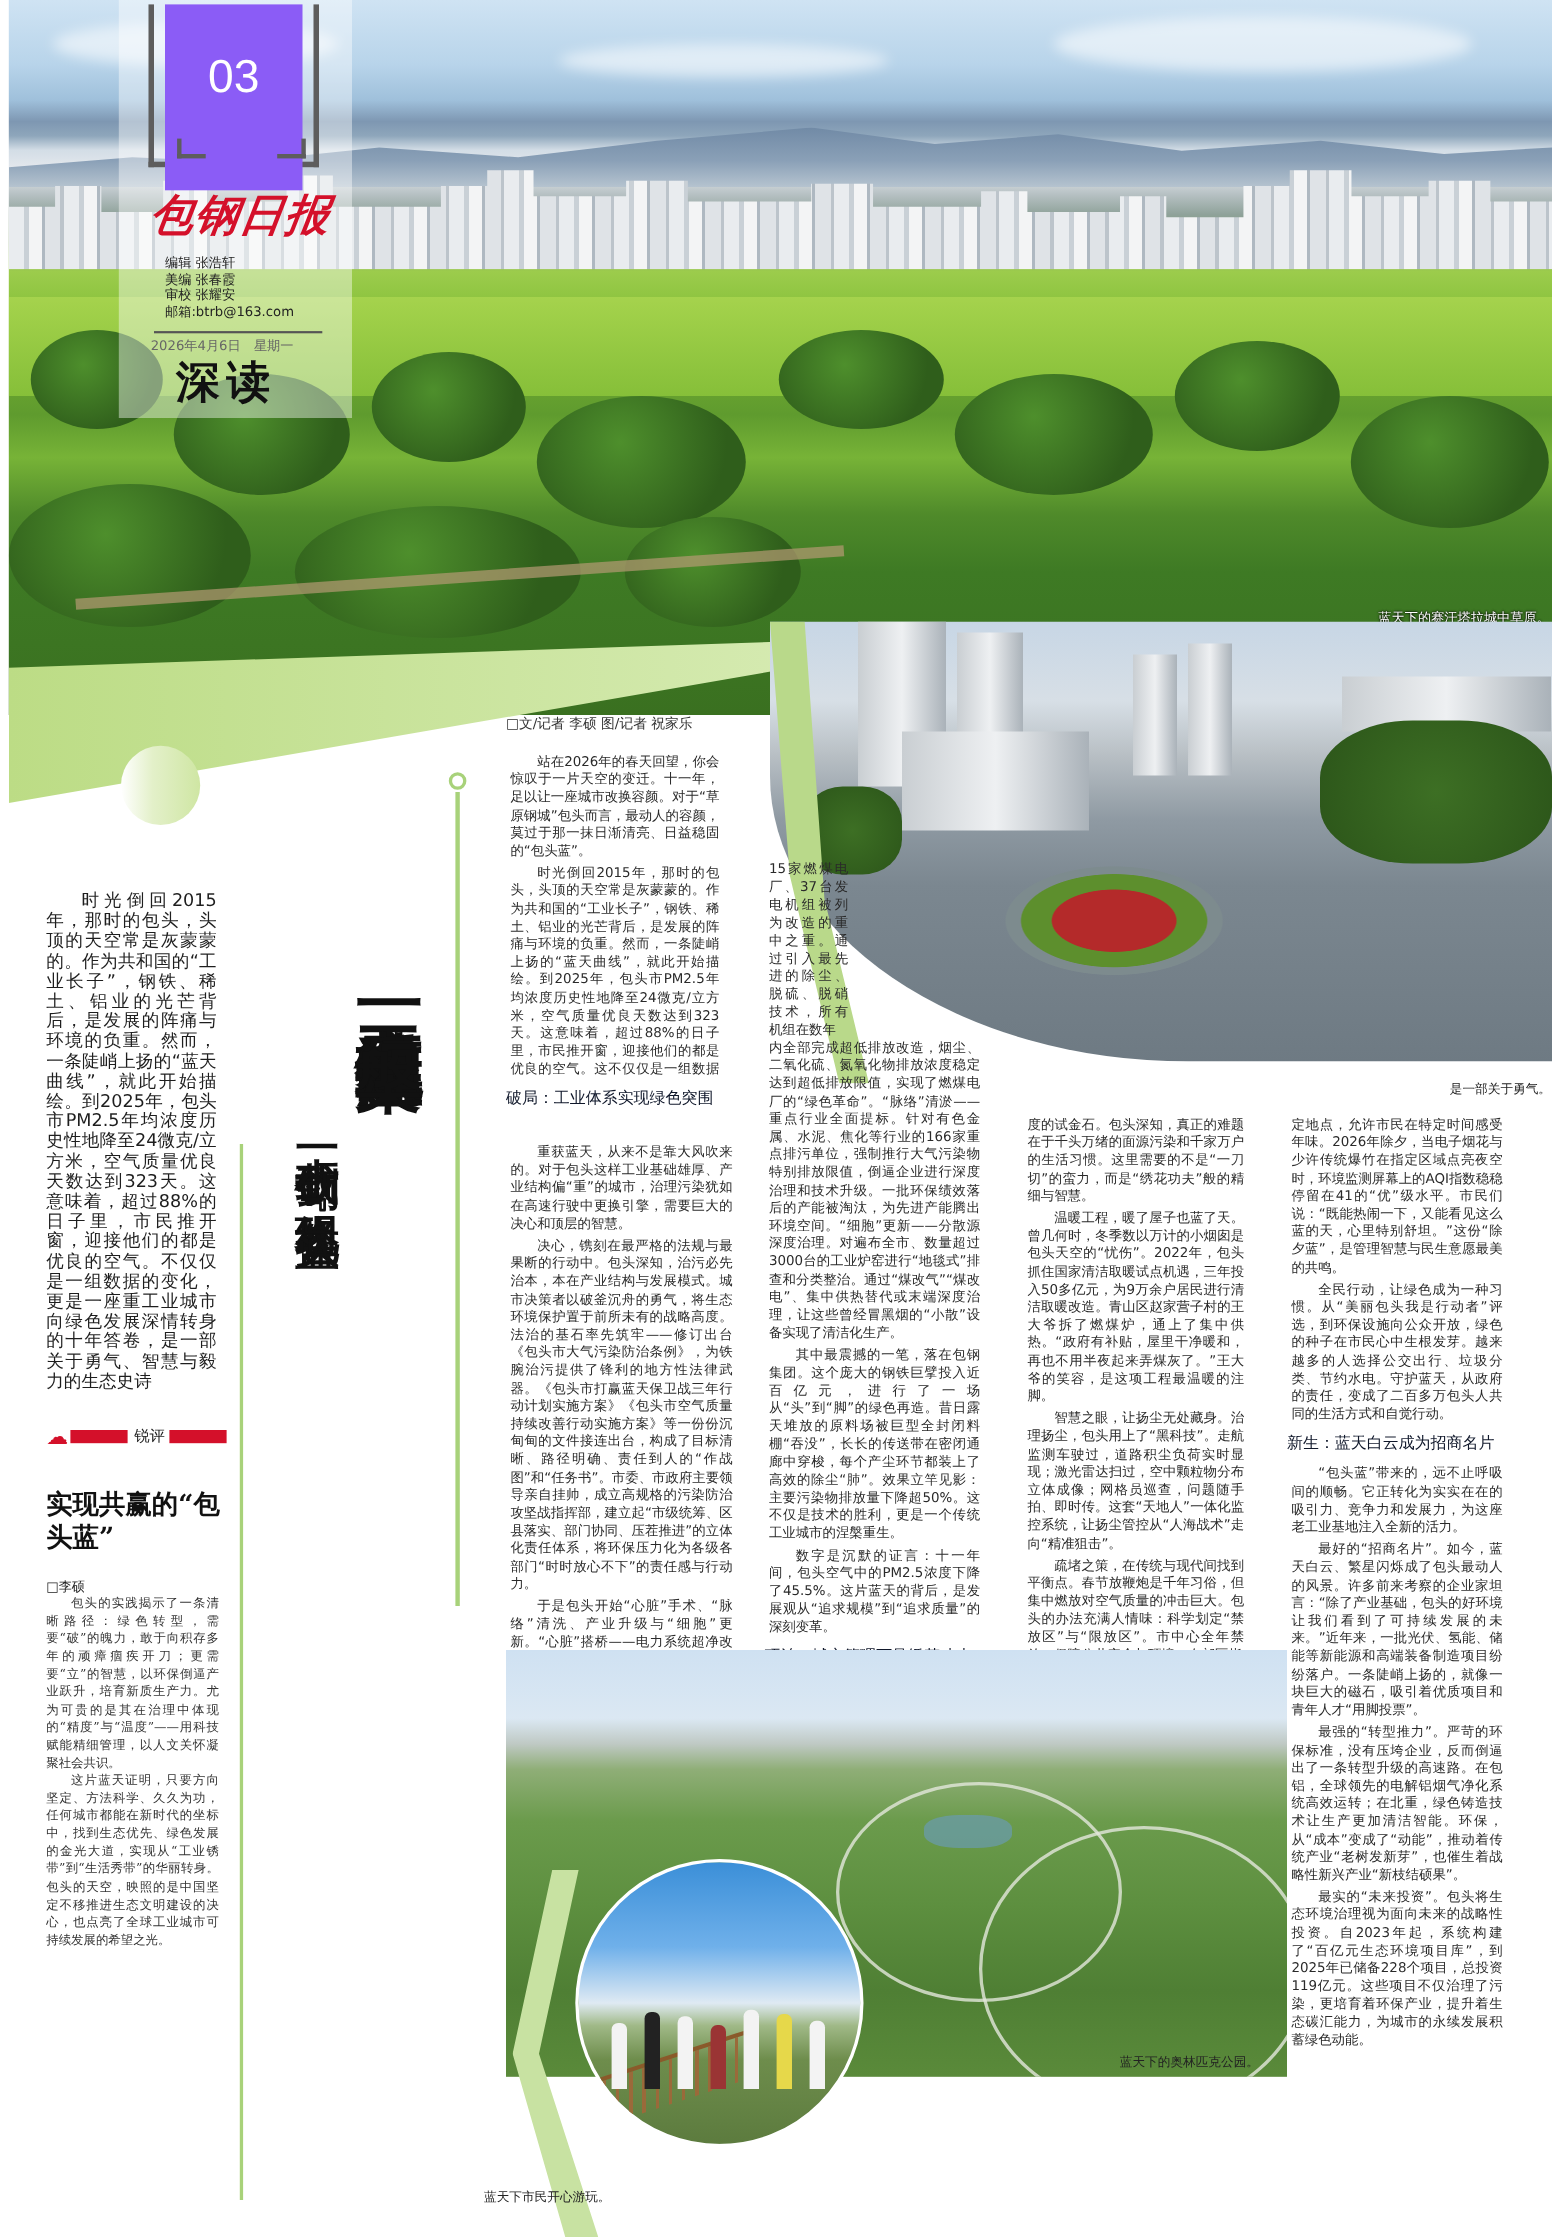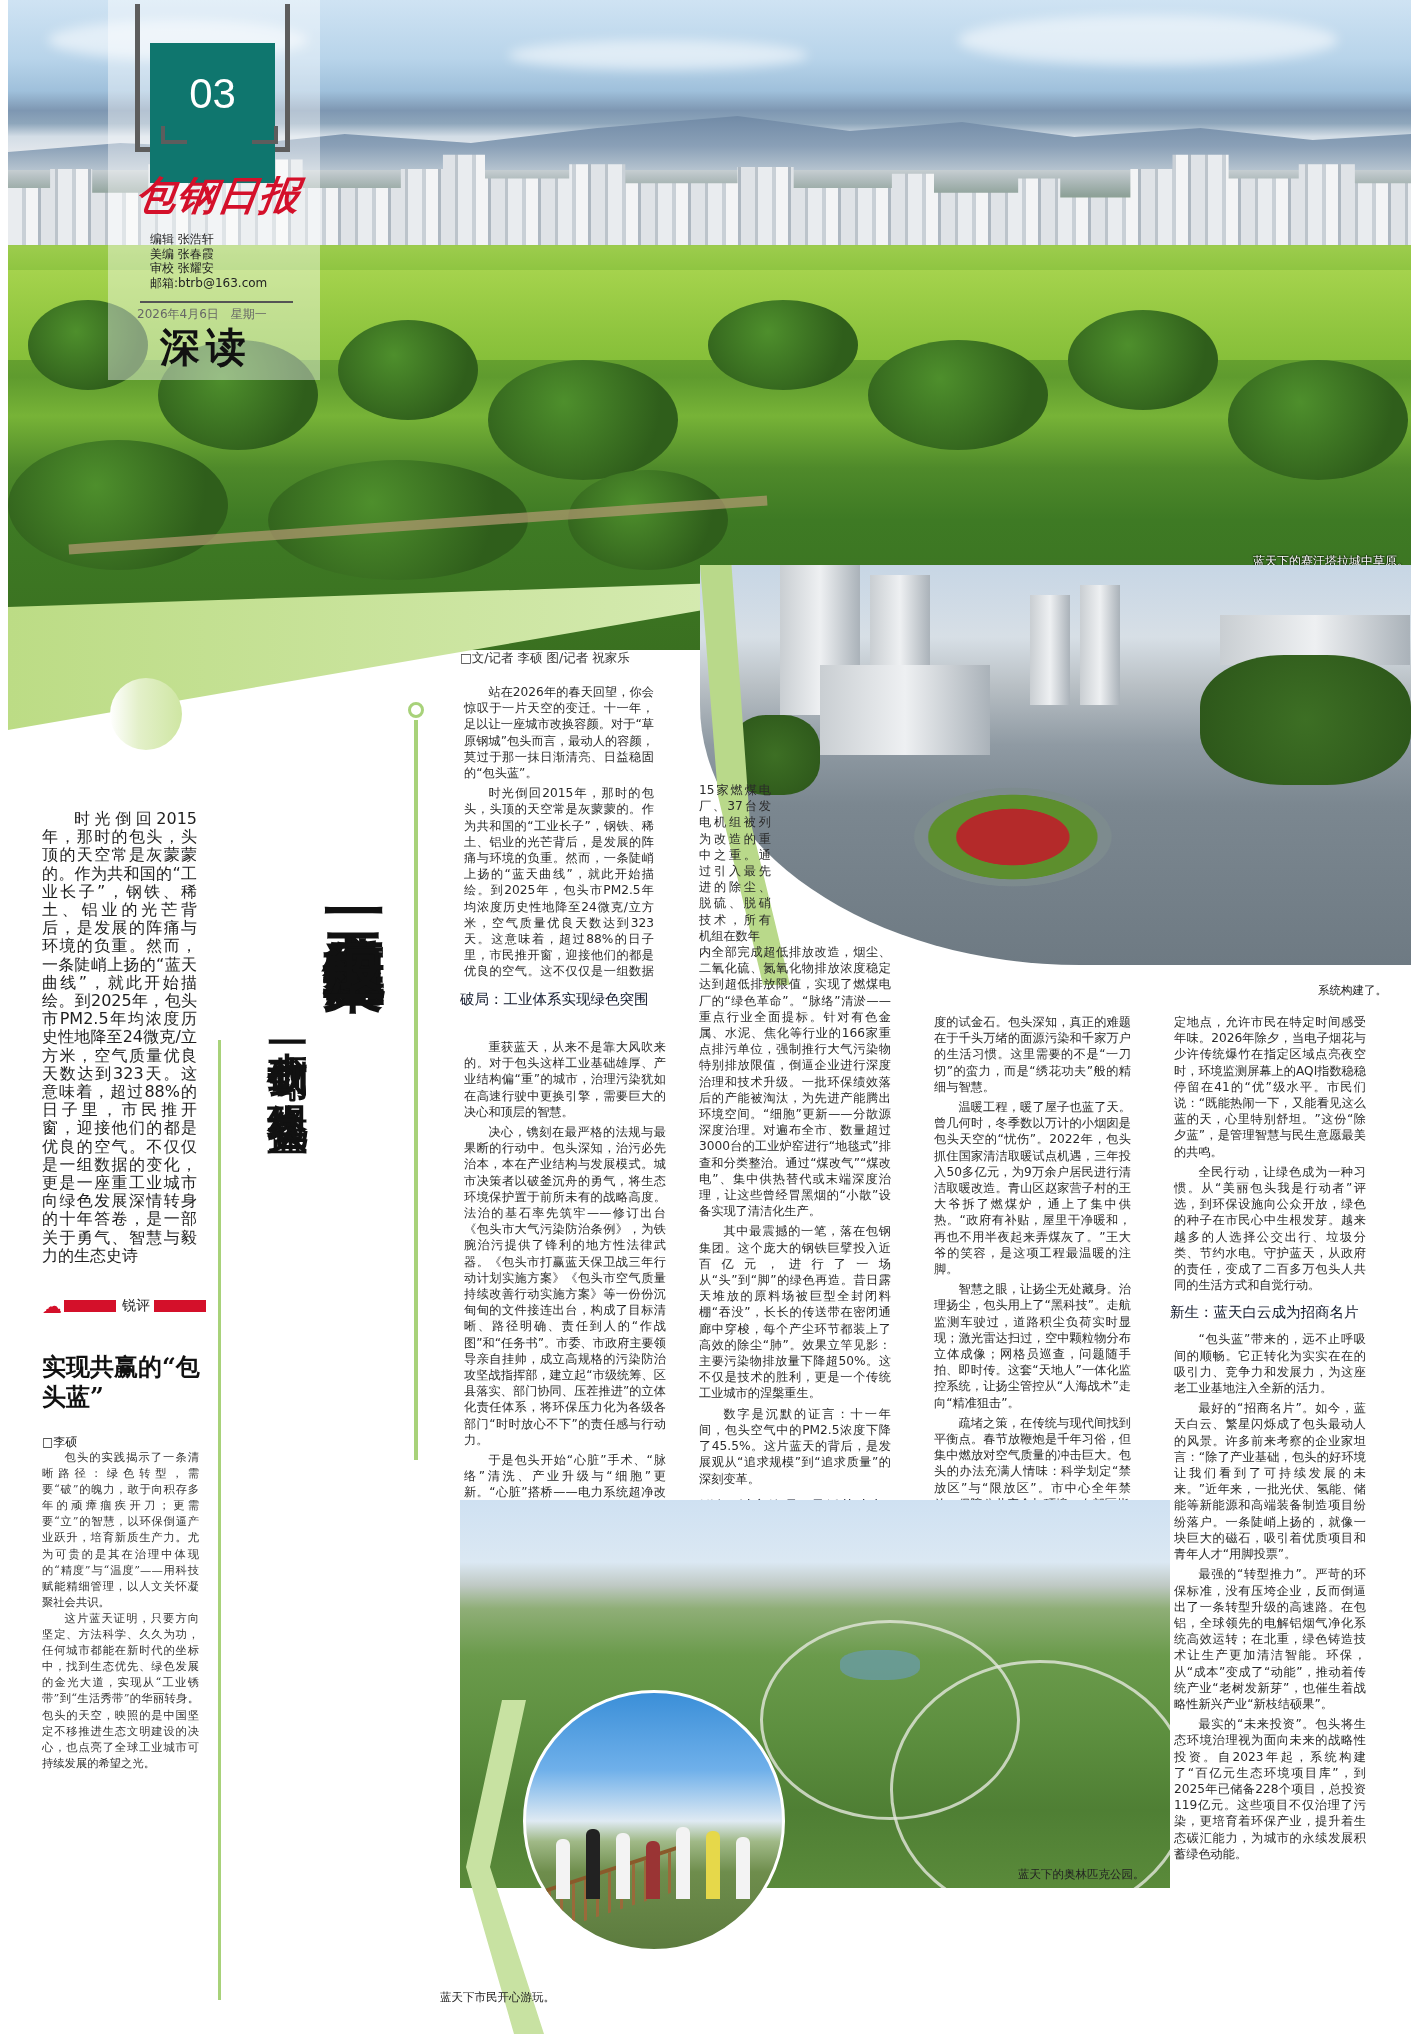--- a/index.html
+++ b/index.html
@@ -43,22 +43,22 @@
   
   .masthead {
     position: absolute; left: 108px; top: 0; width: 212px; height: 380px;
     background: rgba(255,255,255,0.42);
   }
   .page-box {
     position: absolute; left: 135px; top: 4px; width: 155px; height: 148px;
     border: 5px solid #5d5d5d; border-top: none; background: transparent;
   }
   .page-box-inner {
-    position: absolute; left: 150px; top: 4px; width: 125px; height: 140px; background: #0f766e;
-    display: flex; align-items: center; justify-content: center; margin-top: 39px;
+    position: absolute; left: 150px; top: 4px; width: 125px; height: 169px; background: #8b5cf6;
+    display: flex; align-items: center; justify-content: center;
   }
   .page-number { color: #ffffff; font-family: "Liberation Sans", sans-serif; font-size: 42px; margin-top: -38px; }
   .scroll-l, .scroll-r { position: absolute; top: 126px; width: 26px; height: 18px; border: 4px solid #5d5d5d; border-top: none; }
   .scroll-l { left: 161px; border-right: none; }
   .scroll-r { left: 252px; border-left: none; }
 
   .paper-name {
     position: absolute; left: 136px; top: 168px; width: 160px; height: 60px;
     color: #d4102a; font-family: "DejaVu Serif", serif; font-style: italic; font-weight: bold;
     font-size: 40px; letter-spacing: 1px; transform: skewX(-8deg); white-space: nowrap;
@@ -223,21 +223,21 @@
   <div class="bld" style="left:80px;top:0;width:80px;height:150px;"></div>
   <div class="bld" style="left:170px;top:10px;width:60px;height:130px;"></div>
   <div class="bld" style="left:120px;top:100px;width:170px;height:90px;"></div>
   <div class="bld" style="left:330px;top:30px;width:40px;height:110px;"></div>
   <div class="bld" style="left:380px;top:20px;width:40px;height:120px;"></div>
   <div class="bld" style="left:520px;top:50px;width:190px;height:50px;"></div>
   <div class="trees" style="left:500px;top:90px;width:211px;height:130px;"></div>
   <div class="trees" style="left:30px;top:150px;width:90px;height:80px;"></div>
 </div>
 <div class="city-swoosh"></div>
-<div class="photo-caption" style="left:1318px;top:983px;">系统构建了。</div>
+<div class="photo-caption" style="left:1318px;top:983px;">是一部关于勇气。</div>
 
 <div class="vline" style="left:414px;top:720px;height:740px;"></div>
 <div class="vdot" style="left:408px;top:702px;"></div>
 <div class="comment-vline"></div>
 
 <h1 class="headline">一座工业重镇的绿色涅槃</h1>
 <h2 class="subheadline">十一载砺剑　终现『包头蓝』</h2>
 
 <p class="lead indent">时光倒回2015年，那时的包头，头顶的天空常是灰蒙蒙的。作为共和国的“工业长子”，钢铁、稀土、铝业的光芒背后，是发展的阵痛与环境的负重。然而，一条陡峭上扬的“蓝天曲线”，就此开始描绘。到2025年，包头市PM2.5年均浓度历史性地降至24微克/立方米，空气质量优良天数达到323天。这意味着，超过88%的日子里，市民推开窗，迎接他们的都是优良的空气。不仅仅是一组数据的变化，更是一座重工业城市向绿色发展深情转身的十年答卷，是一部关于勇气、智慧与毅力的生态史诗</p>
 

